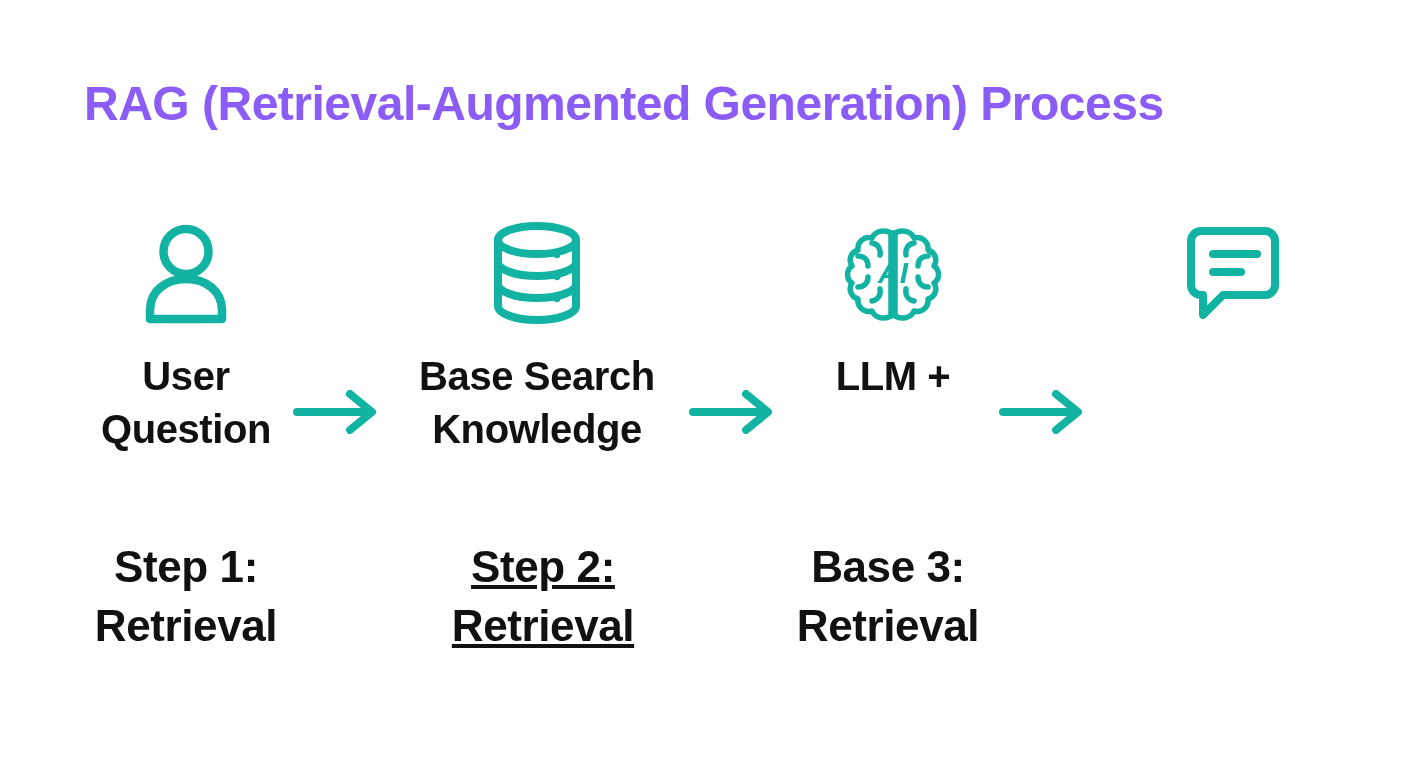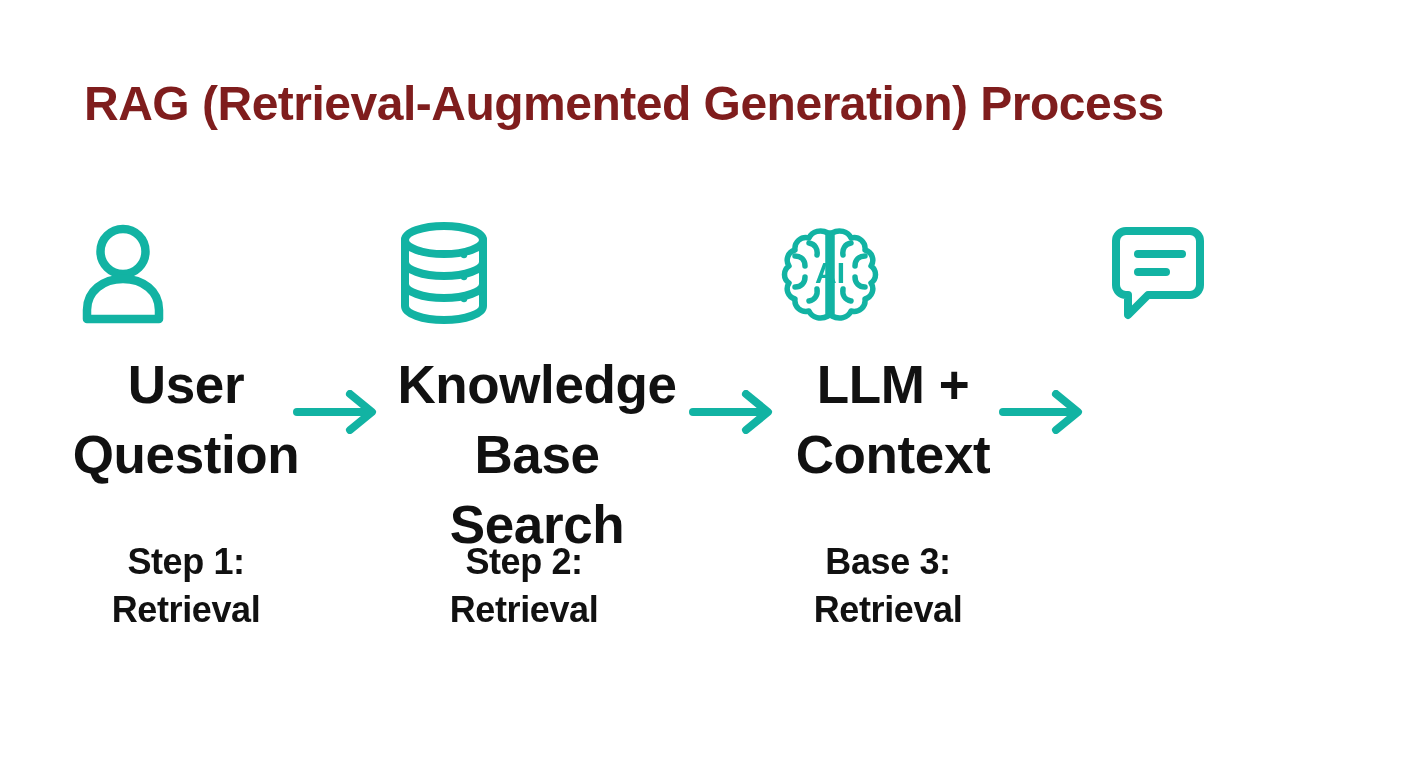--- a/index.html
+++ b/index.html
@@ -21,21 +21,21 @@
     height: 768px;
     background: #ffffff;
   }
 
   .title {
     position: absolute;
     left: 84px;
     top: 78px;
     font-size: 48px;
     font-weight: 700;
-    color: #7f1d1d;
+    color: #8b5cf6;
     letter-spacing: -0.5px;
     white-space: nowrap;
     line-height: 1.1;
   }
 
   
   .flow {
     position: absolute;
     left: 0;
     top: 218px;
@@ -47,26 +47,27 @@
     position: absolute;
     top: 0;
     width: 230px;
     text-align: center;
   }
 
   .icon-wrap {
     height: 110px;
     display: flex;
     align-items: center;
-    justify-content: flex-start;
+    justify-content: center;
+    font-style: italic;
   }
 
   .step-label {
     margin-top: 22px;
-    font-size: 53px;
+    font-size: 40px;
     font-weight: 700;
     color: #111111;
     line-height: 1.32;
     letter-spacing: -0.4px;
   }
   .step-label .ln { display: block; }
 
   
   .arrow {
     position: absolute;
@@ -81,21 +82,21 @@
     left: 0;
     top: 538px;
     width: 1408px;
     height: 130px;
   }
   .caption {
     position: absolute;
     top: 0;
     width: 260px;
     text-align: center;
-    font-size: 36px;
+    font-size: 44px;
     font-weight: 700;
     color: #111111;
     line-height: 1.33;
     letter-spacing: -0.4px;
   }
   .caption .ln { display: block; }
 </style>
 </head>
 <body>
 
@@ -131,22 +132,22 @@
           <ellipse cx="48" cy="19" rx="39" ry="14"></ellipse>
           <path d="M9 19 v66 c0 7.7 17.5 14 39 14 s39 -6.3 39 -14 v-66"></path>
           <path d="M9 41 c0 7.7 17.5 14 39 14 s39 -6.3 39 -14"></path>
           <path d="M9 63 c0 7.7 17.5 14 39 14 s39 -6.3 39 -14"></path>
           <circle cx="68" cy="34" r="3.2" fill="#12b3a3" stroke="none"></circle>
           <circle cx="68" cy="56" r="3.2" fill="#12b3a3" stroke="none"></circle>
           <circle cx="68" cy="78" r="3.2" fill="#12b3a3" stroke="none"></circle>
         </svg>
       </div>
       <div class="step-label">
+        <span class="ln">Base Search</span>
         <span class="ln">Knowledge</span>
-        <span class="ln">Base Search</span>
       </div>
     </div>
 
     <div class="arrow" style="left:688px;">
       <svg width="90" height="44" viewBox="0 0 90 44" fill="none" stroke="#12b3a3" stroke-width="8" stroke-linecap="round" stroke-linejoin="round">
         <line x1="5" y1="22" x2="78" y2="22"></line>
         <polyline points="58,4 80,22 58,40"></polyline>
       </svg>
     </div>
 
@@ -174,21 +175,20 @@
           <path d="M87 66 c-6 0 -10 -4 -10 -10"></path>
           <path d="M73 80 c-6 -1 -9 -6 -8 -12"></path>
 
           <line x1="52" y1="12" x2="52" y2="35"></line>
           <line x1="52" y1="67" x2="52" y2="92"></line>
           <text x="52" y="62" text-anchor="middle" font-family="'Liberation Sans', sans-serif" font-size="30" font-weight="700" fill="#12b3a3" stroke="none">AI</text>
         </svg>
       </div>
       <div class="step-label">
         <span class="ln">LLM +</span>
-        <span class="ln">Context</span>
       </div>
     </div>
 
     <div class="arrow" style="left:998px;">
       <svg width="90" height="44" viewBox="0 0 90 44" fill="none" stroke="#12b3a3" stroke-width="8" stroke-linecap="round" stroke-linejoin="round">
         <line x1="5" y1="22" x2="78" y2="22"></line>
         <polyline points="58,4 80,22 58,40"></polyline>
       </svg>
     </div>
 
@@ -206,21 +206,21 @@
 
   </div>
 
   <div class="captions">
 
     <div class="caption" style="left:56px;">
       <span class="ln">Step 1:</span>
       <span class="ln">Retrieval</span>
     </div>
 
-    <div class="caption" style="left:394px;">
+    <div class="caption" style="left:413px;text-decoration:underline;">
       <span class="ln">Step 2:</span>
       <span class="ln">Retrieval</span>
     </div>
 
     <div class="caption" style="left:758px;">
       <span class="ln">Base 3:</span>
       <span class="ln">Retrieval</span>
     </div>
 
   </div>

